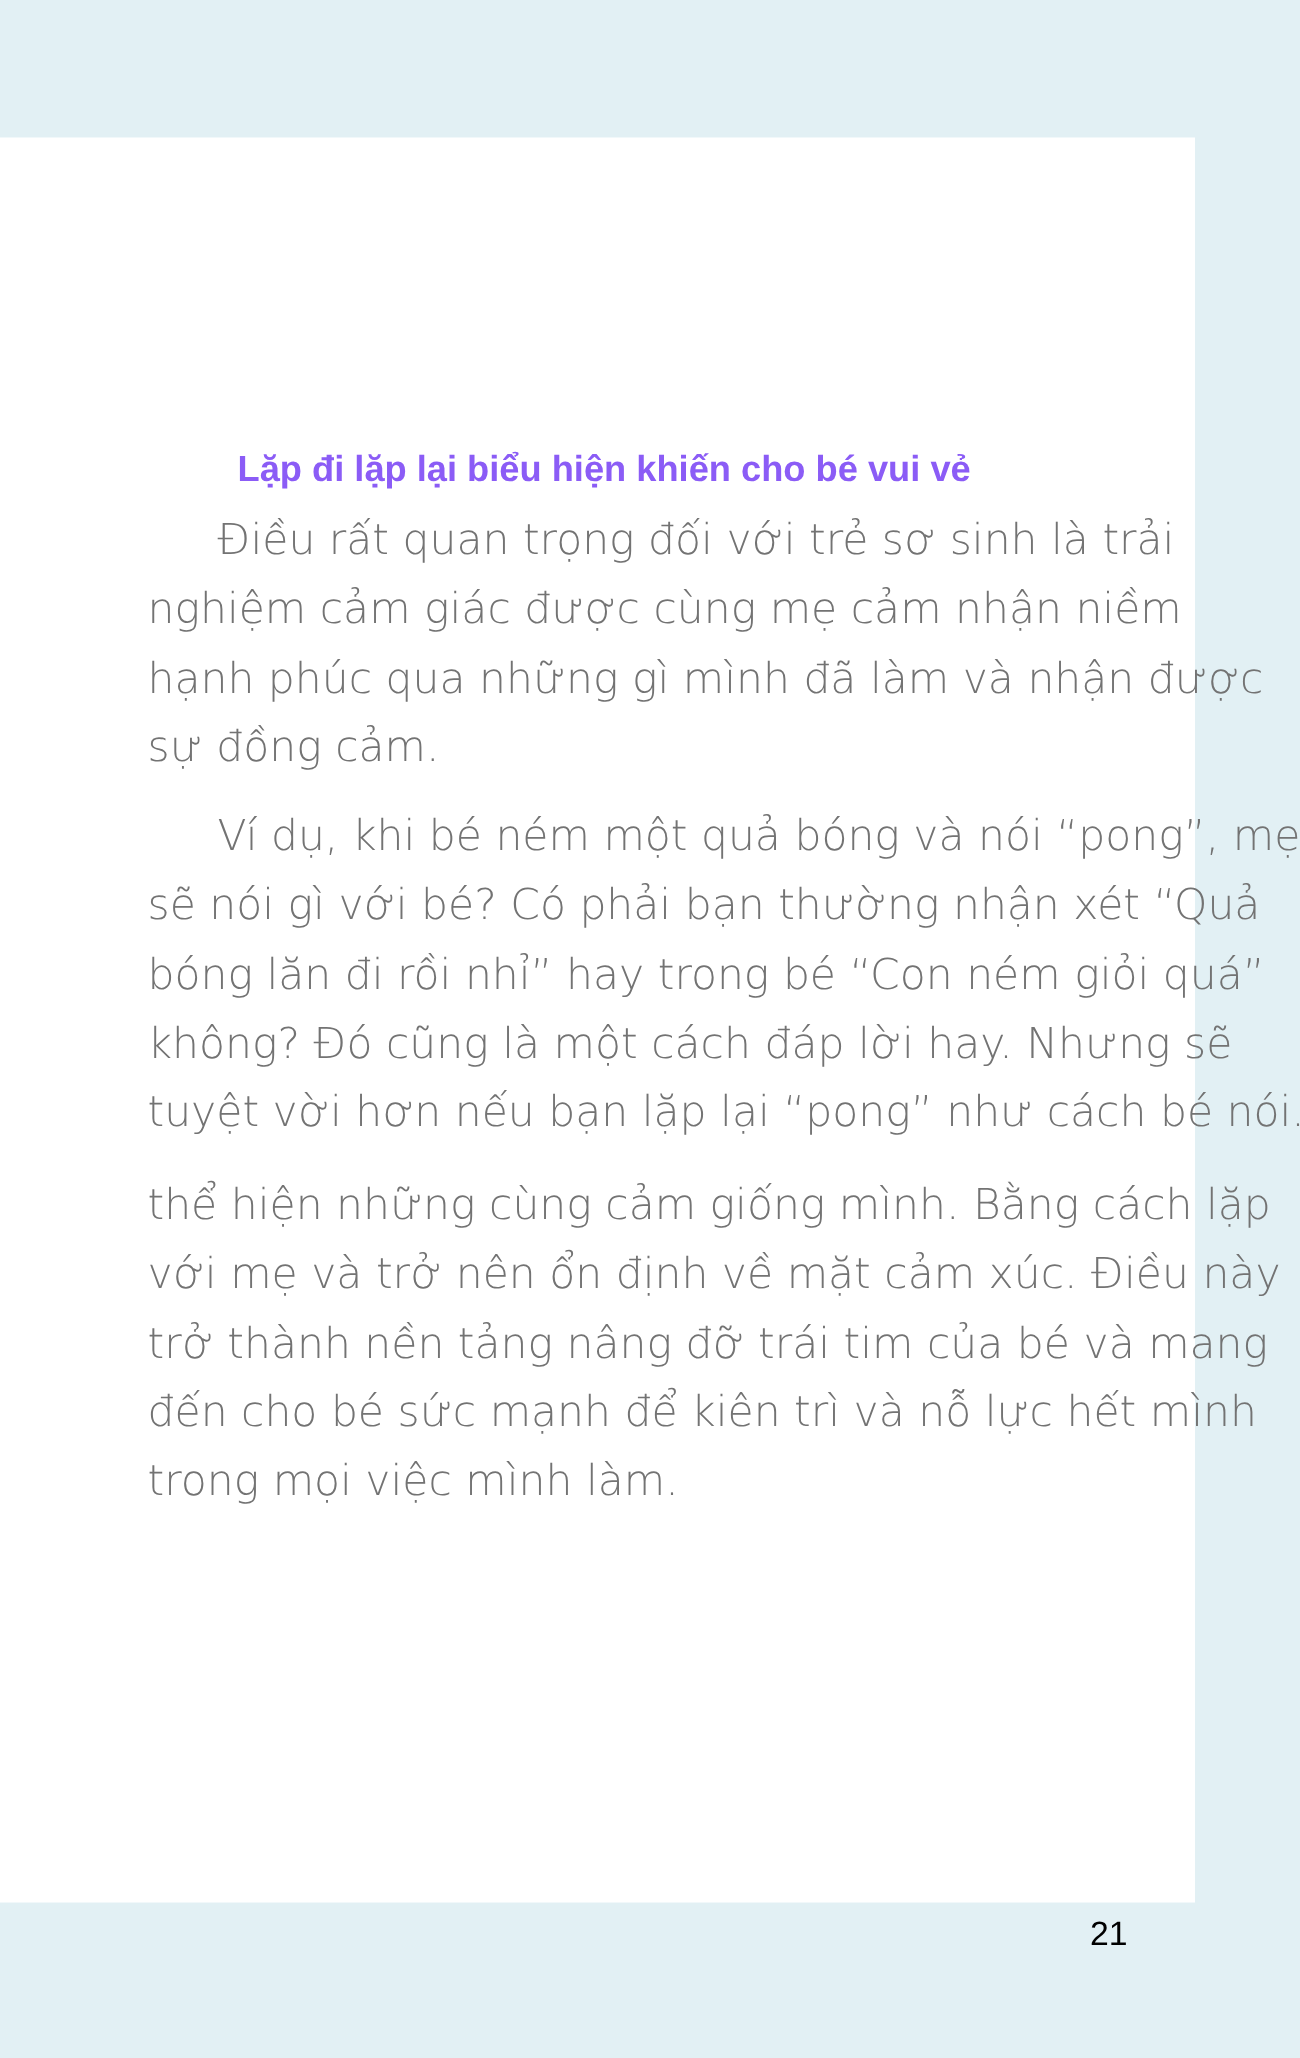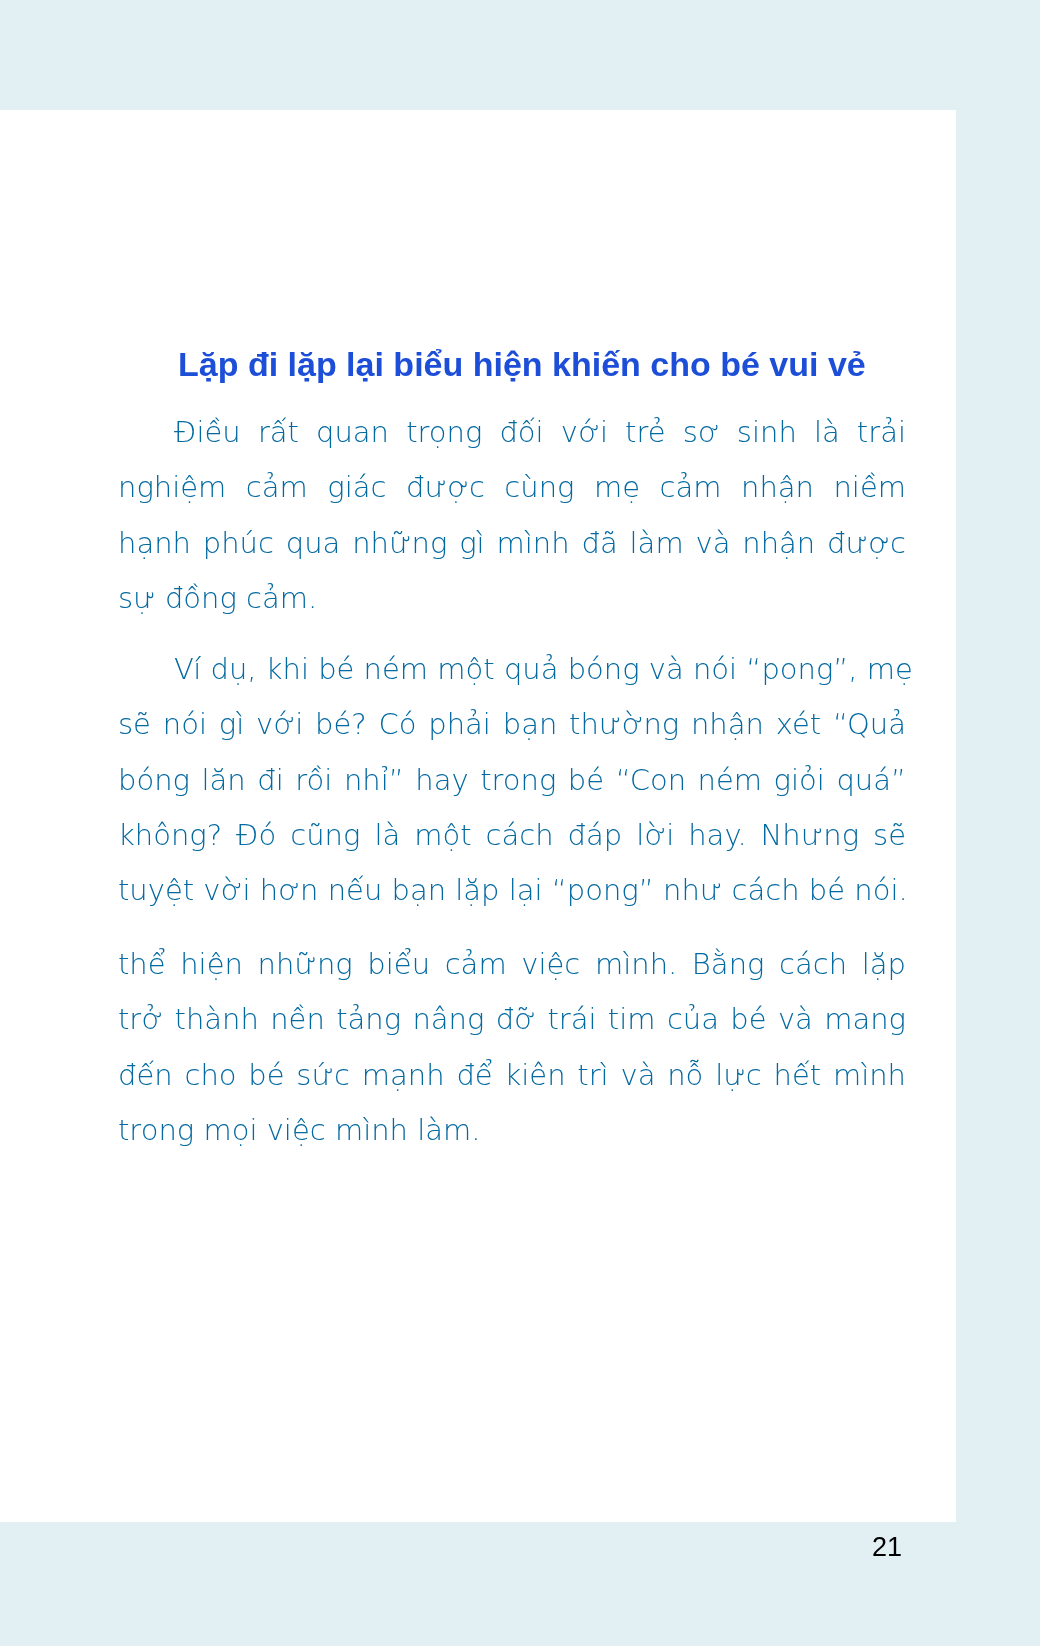--- a/index.html
+++ b/index.html
@@ -12,37 +12,37 @@
   }
   .page {
     position: absolute;
     left: 0; top: 110px;
     width: 956px; height: 1412px;
     background: #ffffff;
   }
   .heading {
     position: absolute;
     left: 174px; top: 340px;
-    margin: 4px;
+    margin: 16px;
     font-family: "Liberation Sans", sans-serif;
     font-weight: bold;
-    font-size: 34px;
+    font-size: 29px;
     line-height: 40px;
-    color: #1d4ed8;
+    color: #8b5cf6;
     white-space: nowrap;
   }
   .body-text {
     position: absolute;
     left: 118px;
     width: 788px;
     font-family: "DejaVu Sans", sans-serif;
     font-weight: 300;
-    font-size: 29px;
+    font-size: 34px;
     line-height: 55.3px;
-    color: #0369a1;
+    color: #737373;
     text-align: justify;
     margin: 0;
   }
   .body-text .line {
     display: block;
     text-align: justify;
     text-align-last: justify;
     white-space: nowrap;
     overflow: visible;
   }
@@ -77,19 +77,20 @@
 
 <div class="body-text" id="p2">
   <span class="line indent">Ví dụ, khi bé ném một quả bóng và nói “pong”, mẹ</span>
   <span class="line">sẽ nói gì với bé? Có phải bạn thường nhận xét “Quả</span>
   <span class="line">bóng lăn đi rồi nhỉ” hay trong bé “Con ném giỏi quá”</span>
   <span class="line">không? Đó cũng là một cách đáp lời hay. Nhưng sẽ</span>
   <span class="line">tuyệt vời hơn nếu bạn lặp lại “pong” như cách bé nói.</span>
 </div>
 
 <div class="body-text" id="p3">
-  <span class="line">thể hiện những biểu cảm việc mình. Bằng cách lặp</span>
+  <span class="line">thể hiện những cùng cảm giống mình. Bằng cách lặp</span>
+  <span class="line">với mẹ và trở nên ổn định về mặt cảm xúc. Điều này</span>
   <span class="line">trở thành nền tảng nâng đỡ trái tim của bé và mang</span>
   <span class="line">đến cho bé sức mạnh để kiên trì và nỗ lực hết mình</span>
   <span class="line last">trong mọi việc mình làm.</span>
 </div>
 
 <div class="page-number">21</div>
 
 </body></html>

